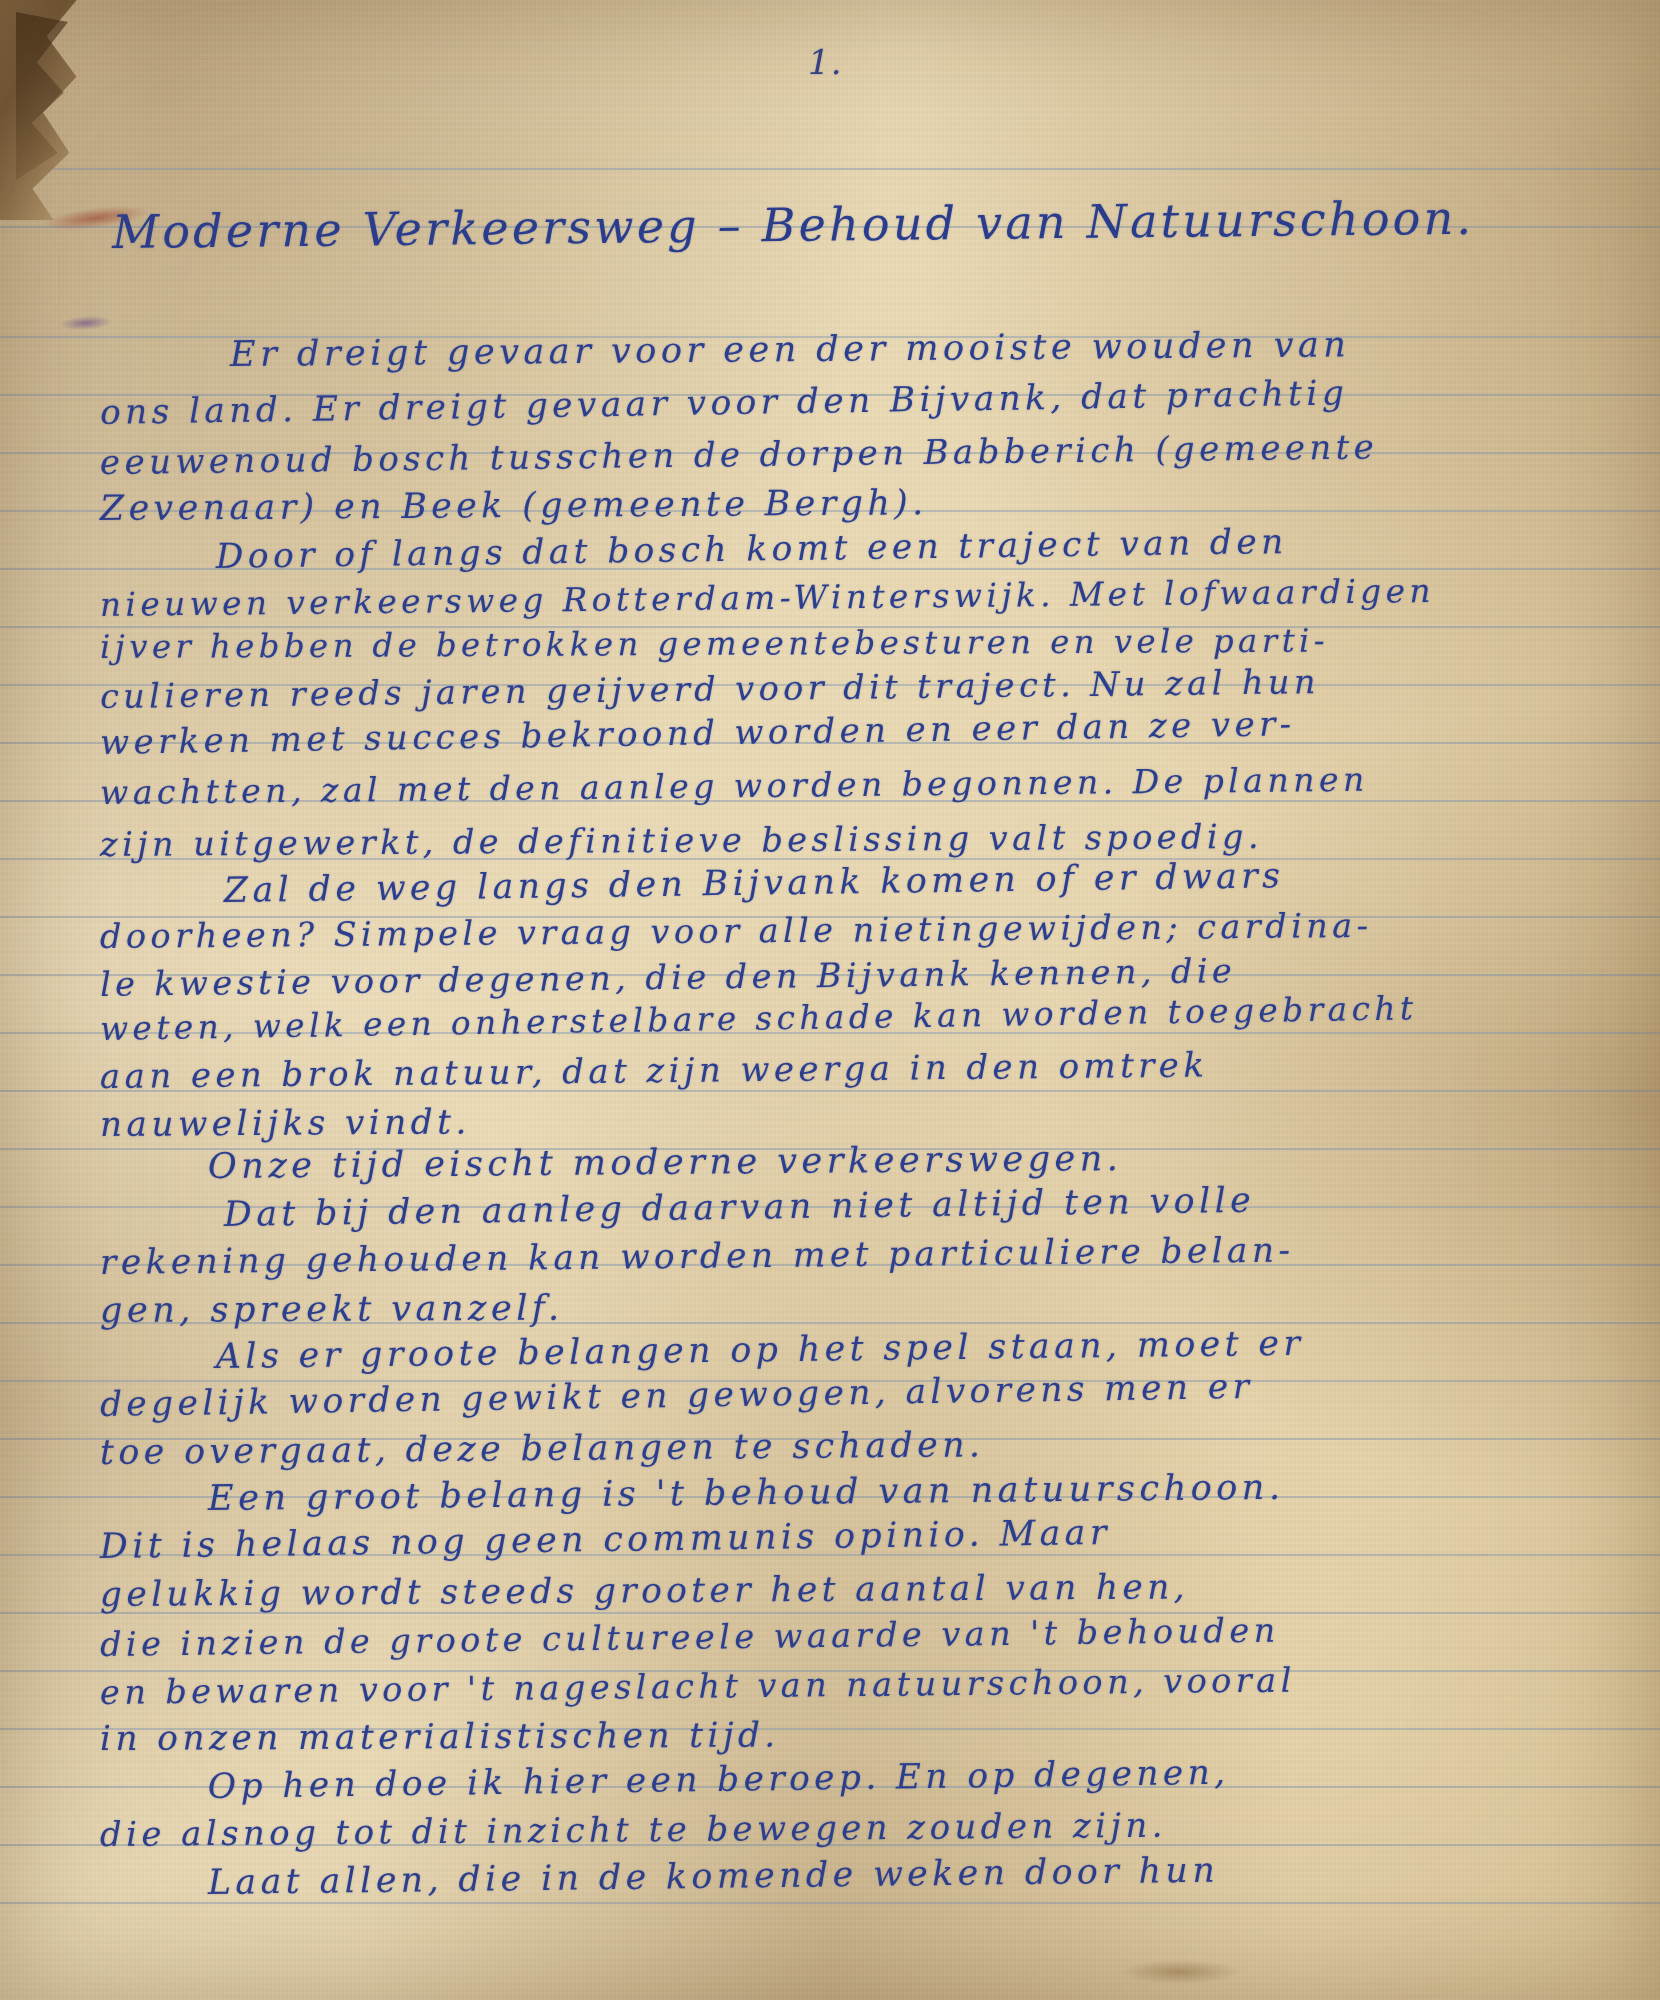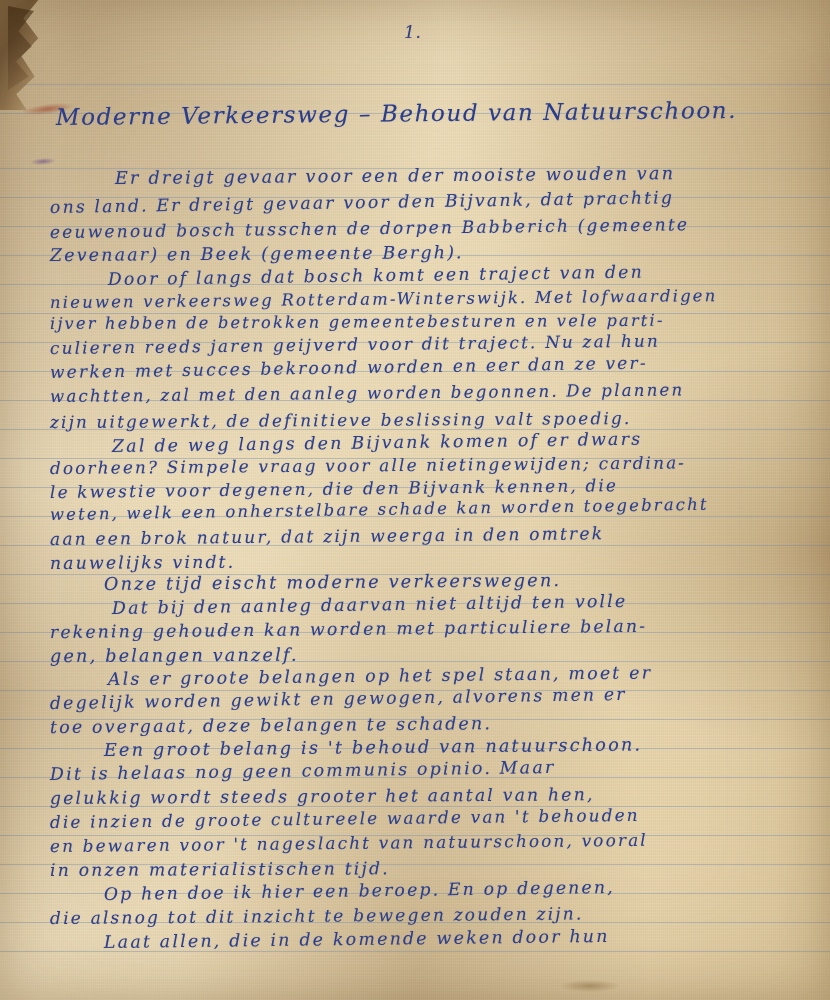--- a/index.html
+++ b/index.html
@@ -172,21 +172,21 @@
       <div class="ink body-line sp" style="left: 50px; top: 414px; font-size: 16.8px; transform: rotate(-0.4deg);">zijn uitgewerkt, de definitieve beslissing valt spoedig.</div>
       <div class="ink body-line sp" style="left: 112px; top: 438px; font-size: 17.4px; transform: rotate(-0.8deg);">Zal de weg langs den Bijvank komen of er dwars</div>
       <div class="ink body-line sp" style="left: 50px; top: 460px; font-size: 16.8px; transform: rotate(-0.5deg);">doorheen? Simpele vraag voor alle nietingewijden; cardina-</div>
       <div class="ink body-line sp" style="left: 50px; top: 484px; font-size: 16.8px; transform: rotate(-0.7deg);">le kwestie voor degenen, die den Bijvank kennen, die</div>
       <div class="ink body-line sp" style="left: 50px; top: 507px; font-size: 16.4px; transform: rotate(-0.9deg);">weten, welk een onherstelbare schade kan worden toegebracht</div>
       <div class="ink body-line sp" style="left: 50px; top: 531px; font-size: 17px; transform: rotate(-0.6deg);">aan een brok natuur, dat zijn weerga in den omtrek</div>
       <div class="ink body-line sp" style="left: 50px; top: 555px; font-size: 17.2px; transform: rotate(-0.4deg);">nauwelijks vindt.</div>
       <div class="ink body-line sp" style="left: 104px; top: 576px; font-size: 17.6px; transform: rotate(-0.5deg);">Onze tijd eischt moderne verkeerswegen.</div>
       <div class="ink body-line sp" style="left: 112px; top: 600px; font-size: 17.4px; transform: rotate(-0.8deg);">Dat bij den aanleg daarvan niet altijd ten volle</div>
       <div class="ink body-line sp" style="left: 50px; top: 624px; font-size: 17.2px; transform: rotate(-0.6deg);">rekening gehouden kan worden met particuliere belan-</div>
-      <div class="ink body-line sp" style="left: 50px; top: 648px; font-size: 17.6px; transform: rotate(-0.3deg);">gen, belangen vanzelf.</div>
+      <div class="ink body-line sp" style="left: 50px; top: 648px; font-size: 17.6px; transform: rotate(-0.3deg);">gen, spreekt vanzelf.</div>
       <div class="ink body-line sp" style="left: 108px; top: 671px; font-size: 17.4px; transform: rotate(-0.7deg);">Als er groote belangen op het spel staan, moet er</div>
       <div class="ink body-line sp" style="left: 50px; top: 695px; font-size: 17.2px; transform: rotate(-0.9deg);">degelijk worden gewikt en gewogen, alvorens men er</div>
       <div class="ink body-line sp" style="left: 50px; top: 719px; font-size: 17.4px; transform: rotate(-0.5deg);">toe overgaat, deze belangen te schaden.</div>
       <div class="ink body-line sp" style="left: 104px; top: 742px; font-size: 17.6px; transform: rotate(-0.6deg);">Een groot belang is 't behoud van natuurschoon.</div>
       <div class="ink body-line sp" style="left: 50px; top: 766px; font-size: 17.4px; transform: rotate(-0.8deg);">Dit is helaas nog geen communis opinio. Maar</div>
       <div class="ink body-line sp" style="left: 50px; top: 790px; font-size: 17.2px; transform: rotate(-0.4deg);">gelukkig wordt steeds grooter het aantal van hen,</div>
       <div class="ink body-line sp" style="left: 50px; top: 814px; font-size: 16.8px; transform: rotate(-0.7deg);">die inzien de groote cultureele waarde van 't behouden</div>
       <div class="ink body-line sp" style="left: 50px; top: 838px; font-size: 16.8px; transform: rotate(-0.6deg);">en bewaren voor 't nageslacht van natuurschoon, vooral</div>
       <div class="ink body-line sp" style="left: 50px; top: 862px; font-size: 17.2px; transform: rotate(-0.3deg);">in onzen materialistischen tijd.</div>
       <div class="ink body-line sp" style="left: 104px; top: 886px; font-size: 17.2px; transform: rotate(-0.8deg);">Op hen doe ik hier een beroep. En op degenen,</div>

